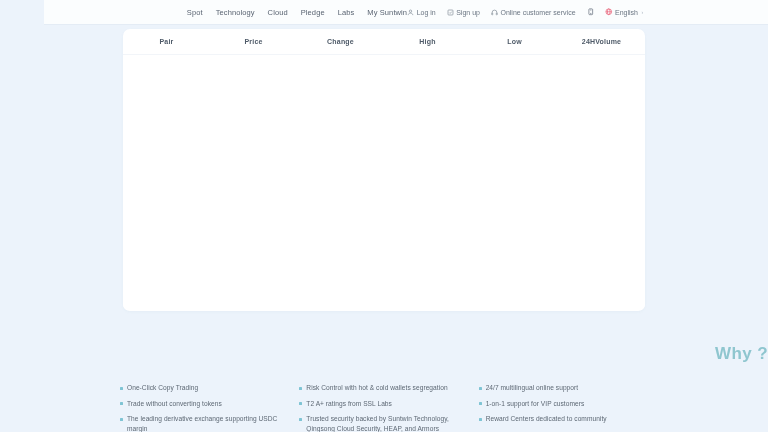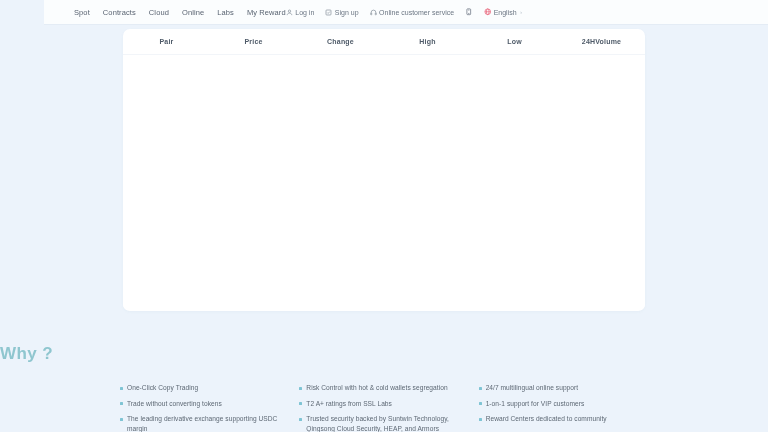--- a/index.html
+++ b/index.html
@@ -18,21 +18,21 @@
     -webkit-font-smoothing: antialiased;
   }
 
   
   .topbar {
     height: 25px;
     background: #fbfdfe;
     border-bottom: 1px solid #e4ecf5;
     display: flex;
     align-items: center;
-    justify-content: flex-start;
+    justify-content: center;
     padding: 0 8px 0 30px;
     margin-left: 44px;
   }
 
   .nav-left {
     display: flex;
     align-items: center;
     gap: 13px;
   }
 
@@ -103,21 +103,21 @@
     height: 255px;
     background: #ffffff;
   }
 
   
   .why-section {
     padding-top: 33px;
   }
 
   .why-title {
-    text-align: left;
+    text-align: right;
     font-size: 17px;
     font-weight: bold;
     color: #8fc6cf;
     letter-spacing: .4px;
   }
 
   .why-cols {
     display: flex;
     justify-content: center;
     gap: 10px;
@@ -151,25 +151,25 @@
     letter-spacing: .05px;
   }
 </style>
 </head>
 <body>
 
 <div class="topbar">
 
   <div class="nav-left">
     <div class="nav-item">Spot</div>
-    <div class="nav-item">Contracts</div>
+    <div class="nav-item">Technology</div>
     <div class="nav-item">Cloud</div>
-    <div class="nav-item">Online</div>
+    <div class="nav-item">Pledge</div>
     <div class="nav-item">Labs</div>
-    <div class="nav-item">My Reward</div>
+    <div class="nav-item">My Suntwin</div>
   </div>
 
   <div class="nav-right">
 
     <div class="nav-r-item">
       <span>
         <svg width="7" height="7" viewBox="0 0 16 16" fill="none" stroke="#6b7683" stroke-width="1.3">
           <circle cx="8" cy="5" r="2.7"></circle>
           <path d="M2.8 14c0-2.9 2.3-4.6 5.2-4.6s5.2 1.7 5.2 4.6"></path>
         </svg>

